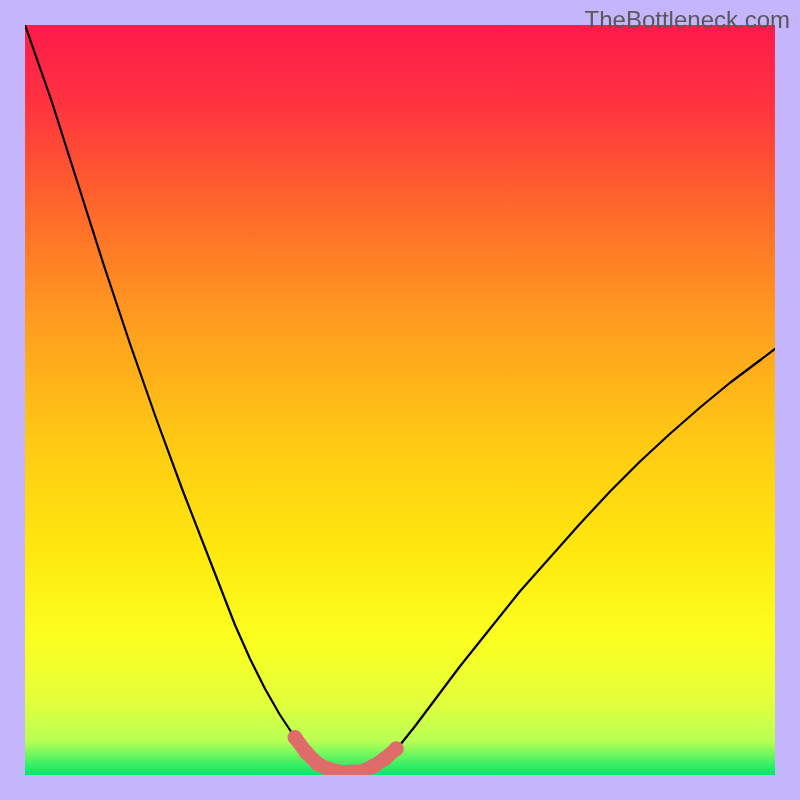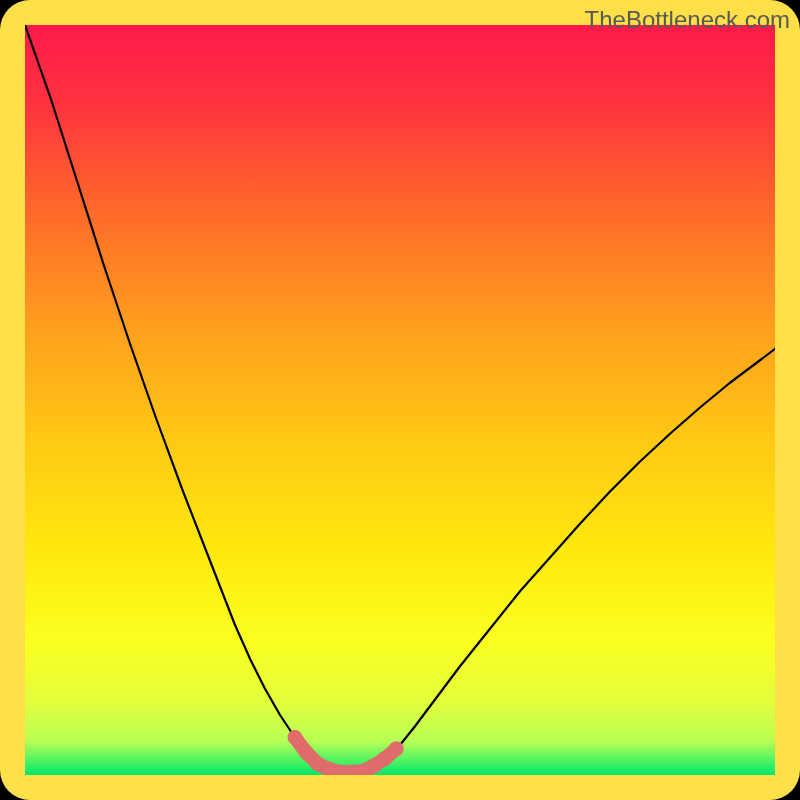--- a/index.html
+++ b/index.html
@@ -1,22 +1,21 @@
 <!DOCTYPE html>
 <html><head>
 <meta charset="utf-8">
 <style>
   * { margin: 0; padding: 0; box-sizing: border-box; }
   html, body { width: 800px; height: 800px; background: #000; overflow: hidden; }
   .outer {
     width: 800px;
     height: 800px;
-    background: #fde047;
+    background: #c4b5fd;
     position: relative;
-    border-radius: 30px;
   }
   .watermark {
     position: absolute;
     top: 6px;
     right: 10px;
     color: #595959;
     font-family: Arial, Helvetica, sans-serif;
     font-size: 24px;
     font-weight: 400;
     letter-spacing: 0px;

